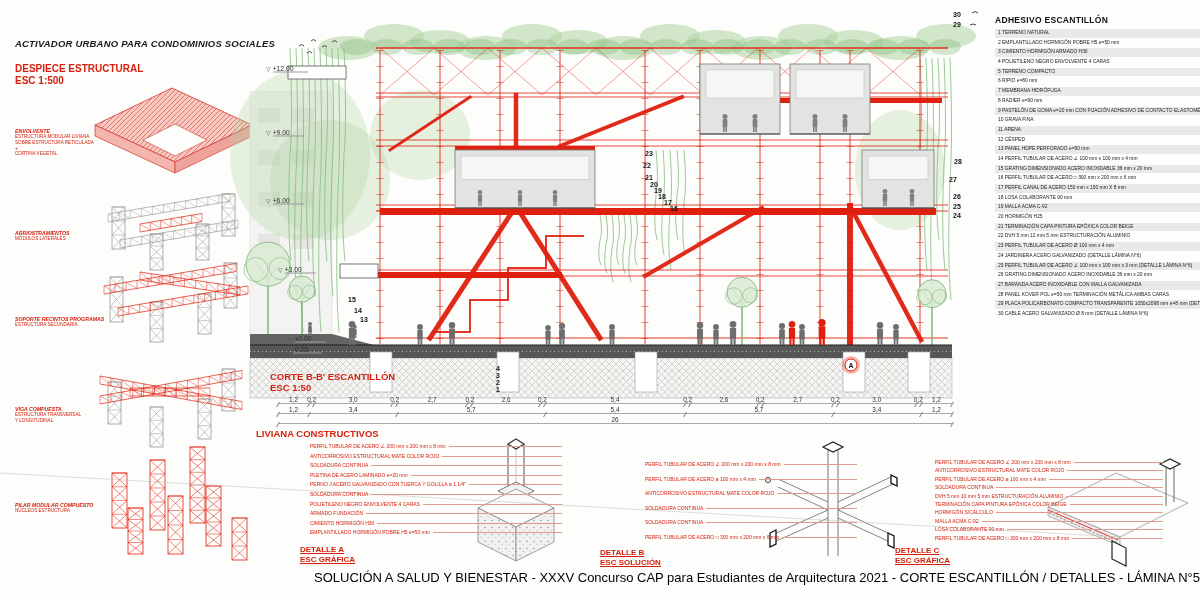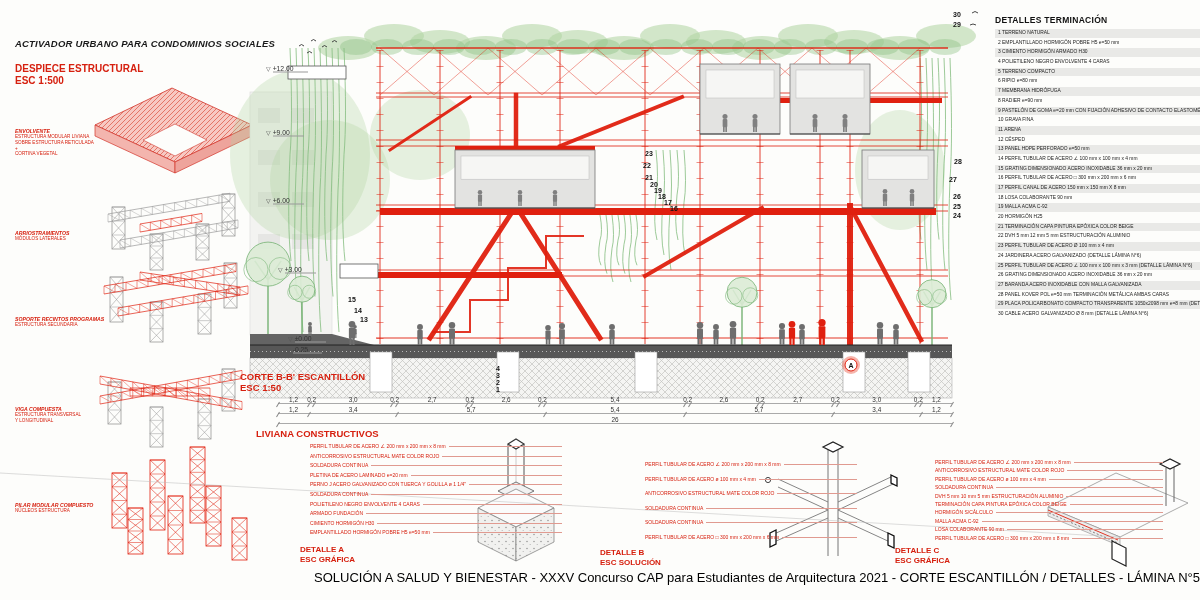--- a/index.html
+++ b/index.html
@@ -32,21 +32,21 @@
   .dim-num{position:absolute;bottom:.5px;transform:translateX(-50%);font-size:6.4px;color:#333;}
   .dim-tick{position:absolute;bottom:-2px;width:6px;border-top:.9px solid #888;transform:rotate(-60deg);}
   
   .annlist{display:flex;flex-direction:column;}
   .ann{display:flex;align-items:center;}
   .ann-t{color:#d6200f;font-size:5px;white-space:nowrap;line-height:1;}
   .ann-l{flex:1;min-width:6px;border-top:.7px solid #e09a90;margin-left:3px;}
   .gapA .ann{margin-bottom:4.6px;}
   .gapB .ann{margin-bottom:9.5px;}
   .gapC .ann{margin-bottom:3.4px;}
-  .det-label{color:#d6200f;font-weight:bold;font-size:8px;line-height:1.25;white-space:pre-line;}
+  .det-label{color:#d6200f;font-weight:bold;font-size:8px;line-height:1.25;white-space:pre-line;text-decoration:underline;}
   
   .footer{left:0;top:570px;width:1200px;text-align:right;font-size:13px;font-weight:normal;color:#000;}
 </style>
 </head>
 <body>
 
 <div class="board">
 
   <svg class="abs" style="left:0;top:0" width="1200" height="600" viewBox="0 0 1200 600">
     <defs>
@@ -891,21 +891,21 @@
   <div class="abs piece-label" style="left:15px;top:406px">
     <div class="pl-name">VIGA COMPUESTA</div>
     <div class="pl-desc">ESTRUCTURA TRANSVERSAL
 Y LONGITUDINAL</div>
   </div>
   <div class="abs piece-label" style="left:15px;top:502px">
     <div class="pl-name">PILAR MODULAR COMPUESTO</div>
     <div class="pl-desc">NÚCLEOS ESTRUCTURA</div>
   </div>
 
-  <div class="abs redhead" style="left:240px;top:372px;font-size:9.5px">CORTE B-B' ESCANTILLÓN
+  <div class="abs redhead" style="left:270px;top:372px;font-size:9.5px">CORTE B-B' ESCANTILLÓN
 ESC 1:50</div>
   <div id="levels">
       <div class="level" style="left: 266px; top: 68px;"><span class="tri">▽</span><u>+12.00</u></div>
       <div class="level" style="left: 266px; top: 132px;"><span class="tri">▽</span><u>+9.00</u></div>
       <div class="level" style="left: 266px; top: 200px;"><span class="tri">▽</span><u>+6.00</u></div>
       <div class="level" style="left: 278px; top: 269px;"><span class="tri">▽</span><u>+3.00</u></div>
       <div class="level" style="left: 288px; top: 338px;"><span class="tri">▽</span><u>±0.00</u></div>
       <div class="level" style="left: 286px; top: 349px;"><span class="tri">▽</span><u>-0.25</u></div>
     </div>
   <div id="callouts">
@@ -988,21 +988,21 @@
         <span class="dim-num" style="left: 97.6923%;">1,2</span>
         <i class="dim-tick" style="left: calc(100% - 3px);"></i>
       </div>
       <div class="dim-row" style="top: 20px;">
         <i class="dim-tick" style="left: calc(0% - 3px);"></i>
         <span class="dim-num" style="left: 50%;">26</span>
         <i class="dim-tick" style="left: calc(100% - 3px);"></i>
       </div>
     </div>
 
-  <div class="abs legend-title">DETALLES TERMINACIÓN</div>
+  <div class="abs legend-title">ADHESIVO ESCANTILLÓN</div>
   <div class="abs legend-rows" id="legend-rows">
       <div class="legend-row">1  TERRENO NATURAL</div>
       <div class="legend-row">2  EMPLANTILLADO HORMIGÓN POBRE H5 e=50 mm</div>
       <div class="legend-row">3  CIMIENTO HORMIGÓN ARMADO H30</div>
       <div class="legend-row">4  POLIETILENO NEGRO ENVOLVENTE 4 CARAS</div>
       <div class="legend-row">5  TERRENO COMPACTO</div>
       <div class="legend-row">6  RIPIO e=80 mm</div>
       <div class="legend-row">7  MEMBRANA HIDRÓFUGA</div>
       <div class="legend-row">8  RADIER e=90 mm</div>
       <div class="legend-row">9  PASTELÓN DE GOMA e=20 mm CON FIJACIÓN ADHESIVO DE CONTACTO ELASTOMÉRICO</div>

